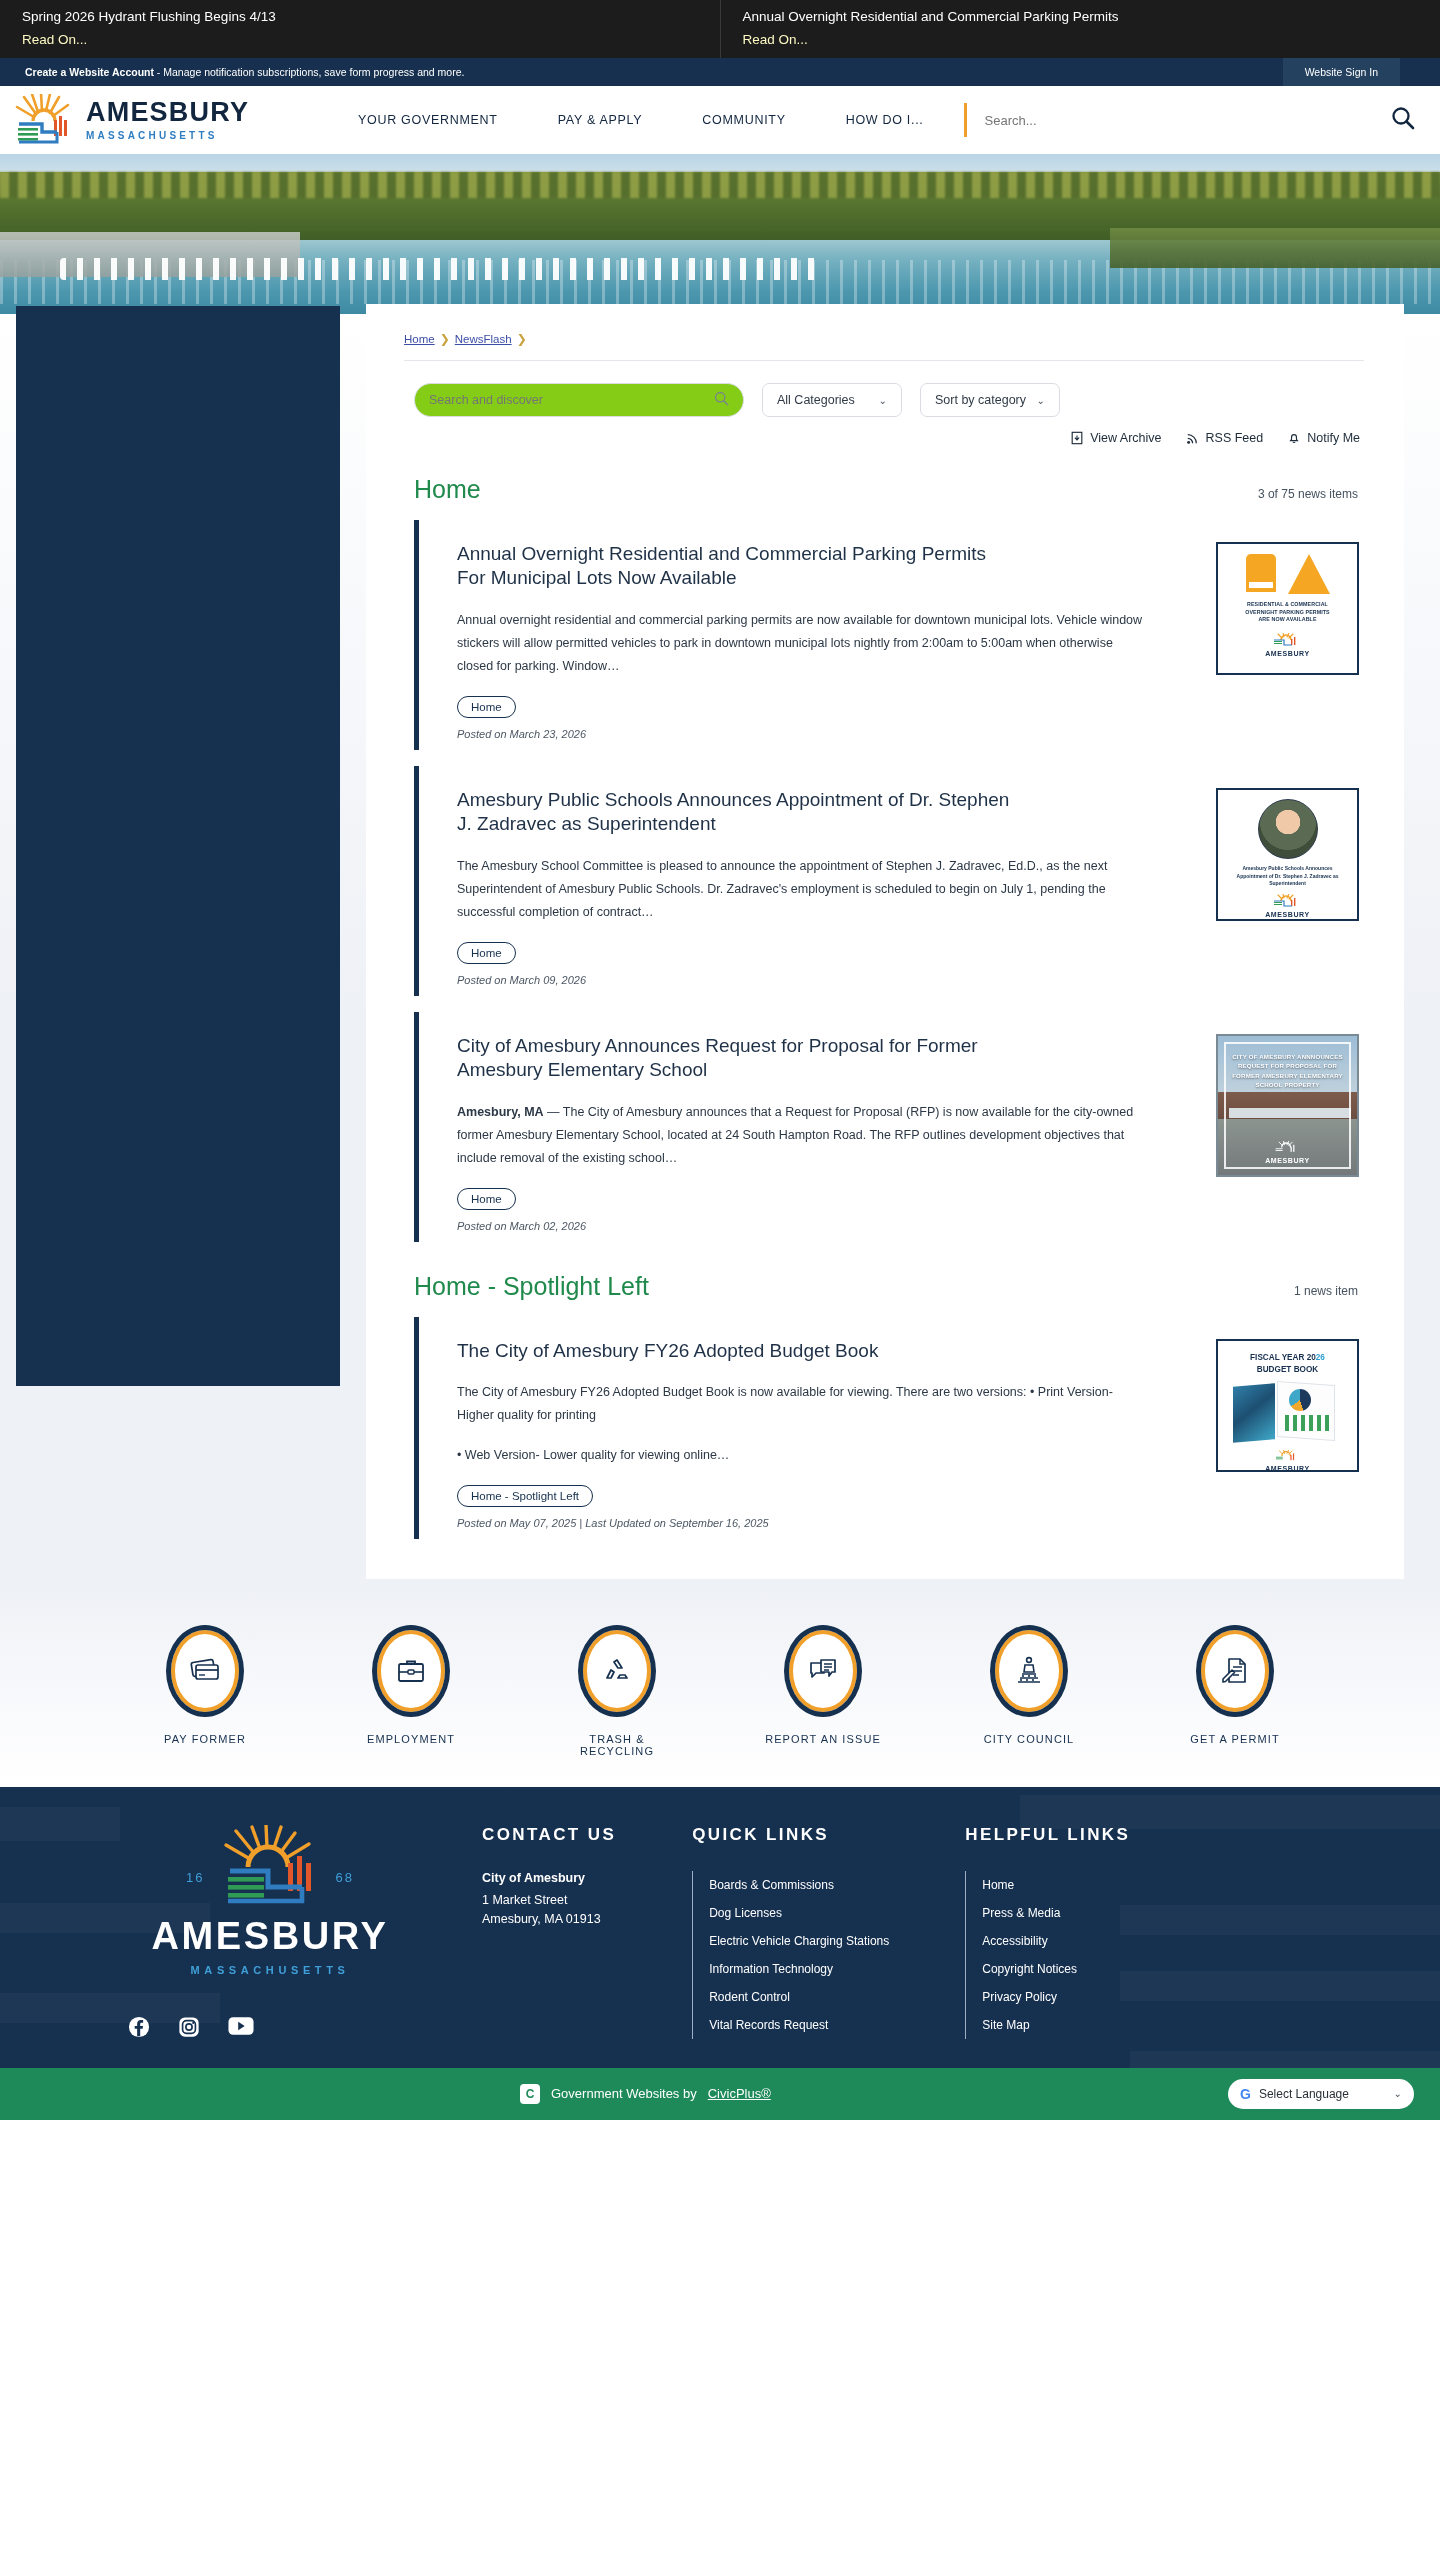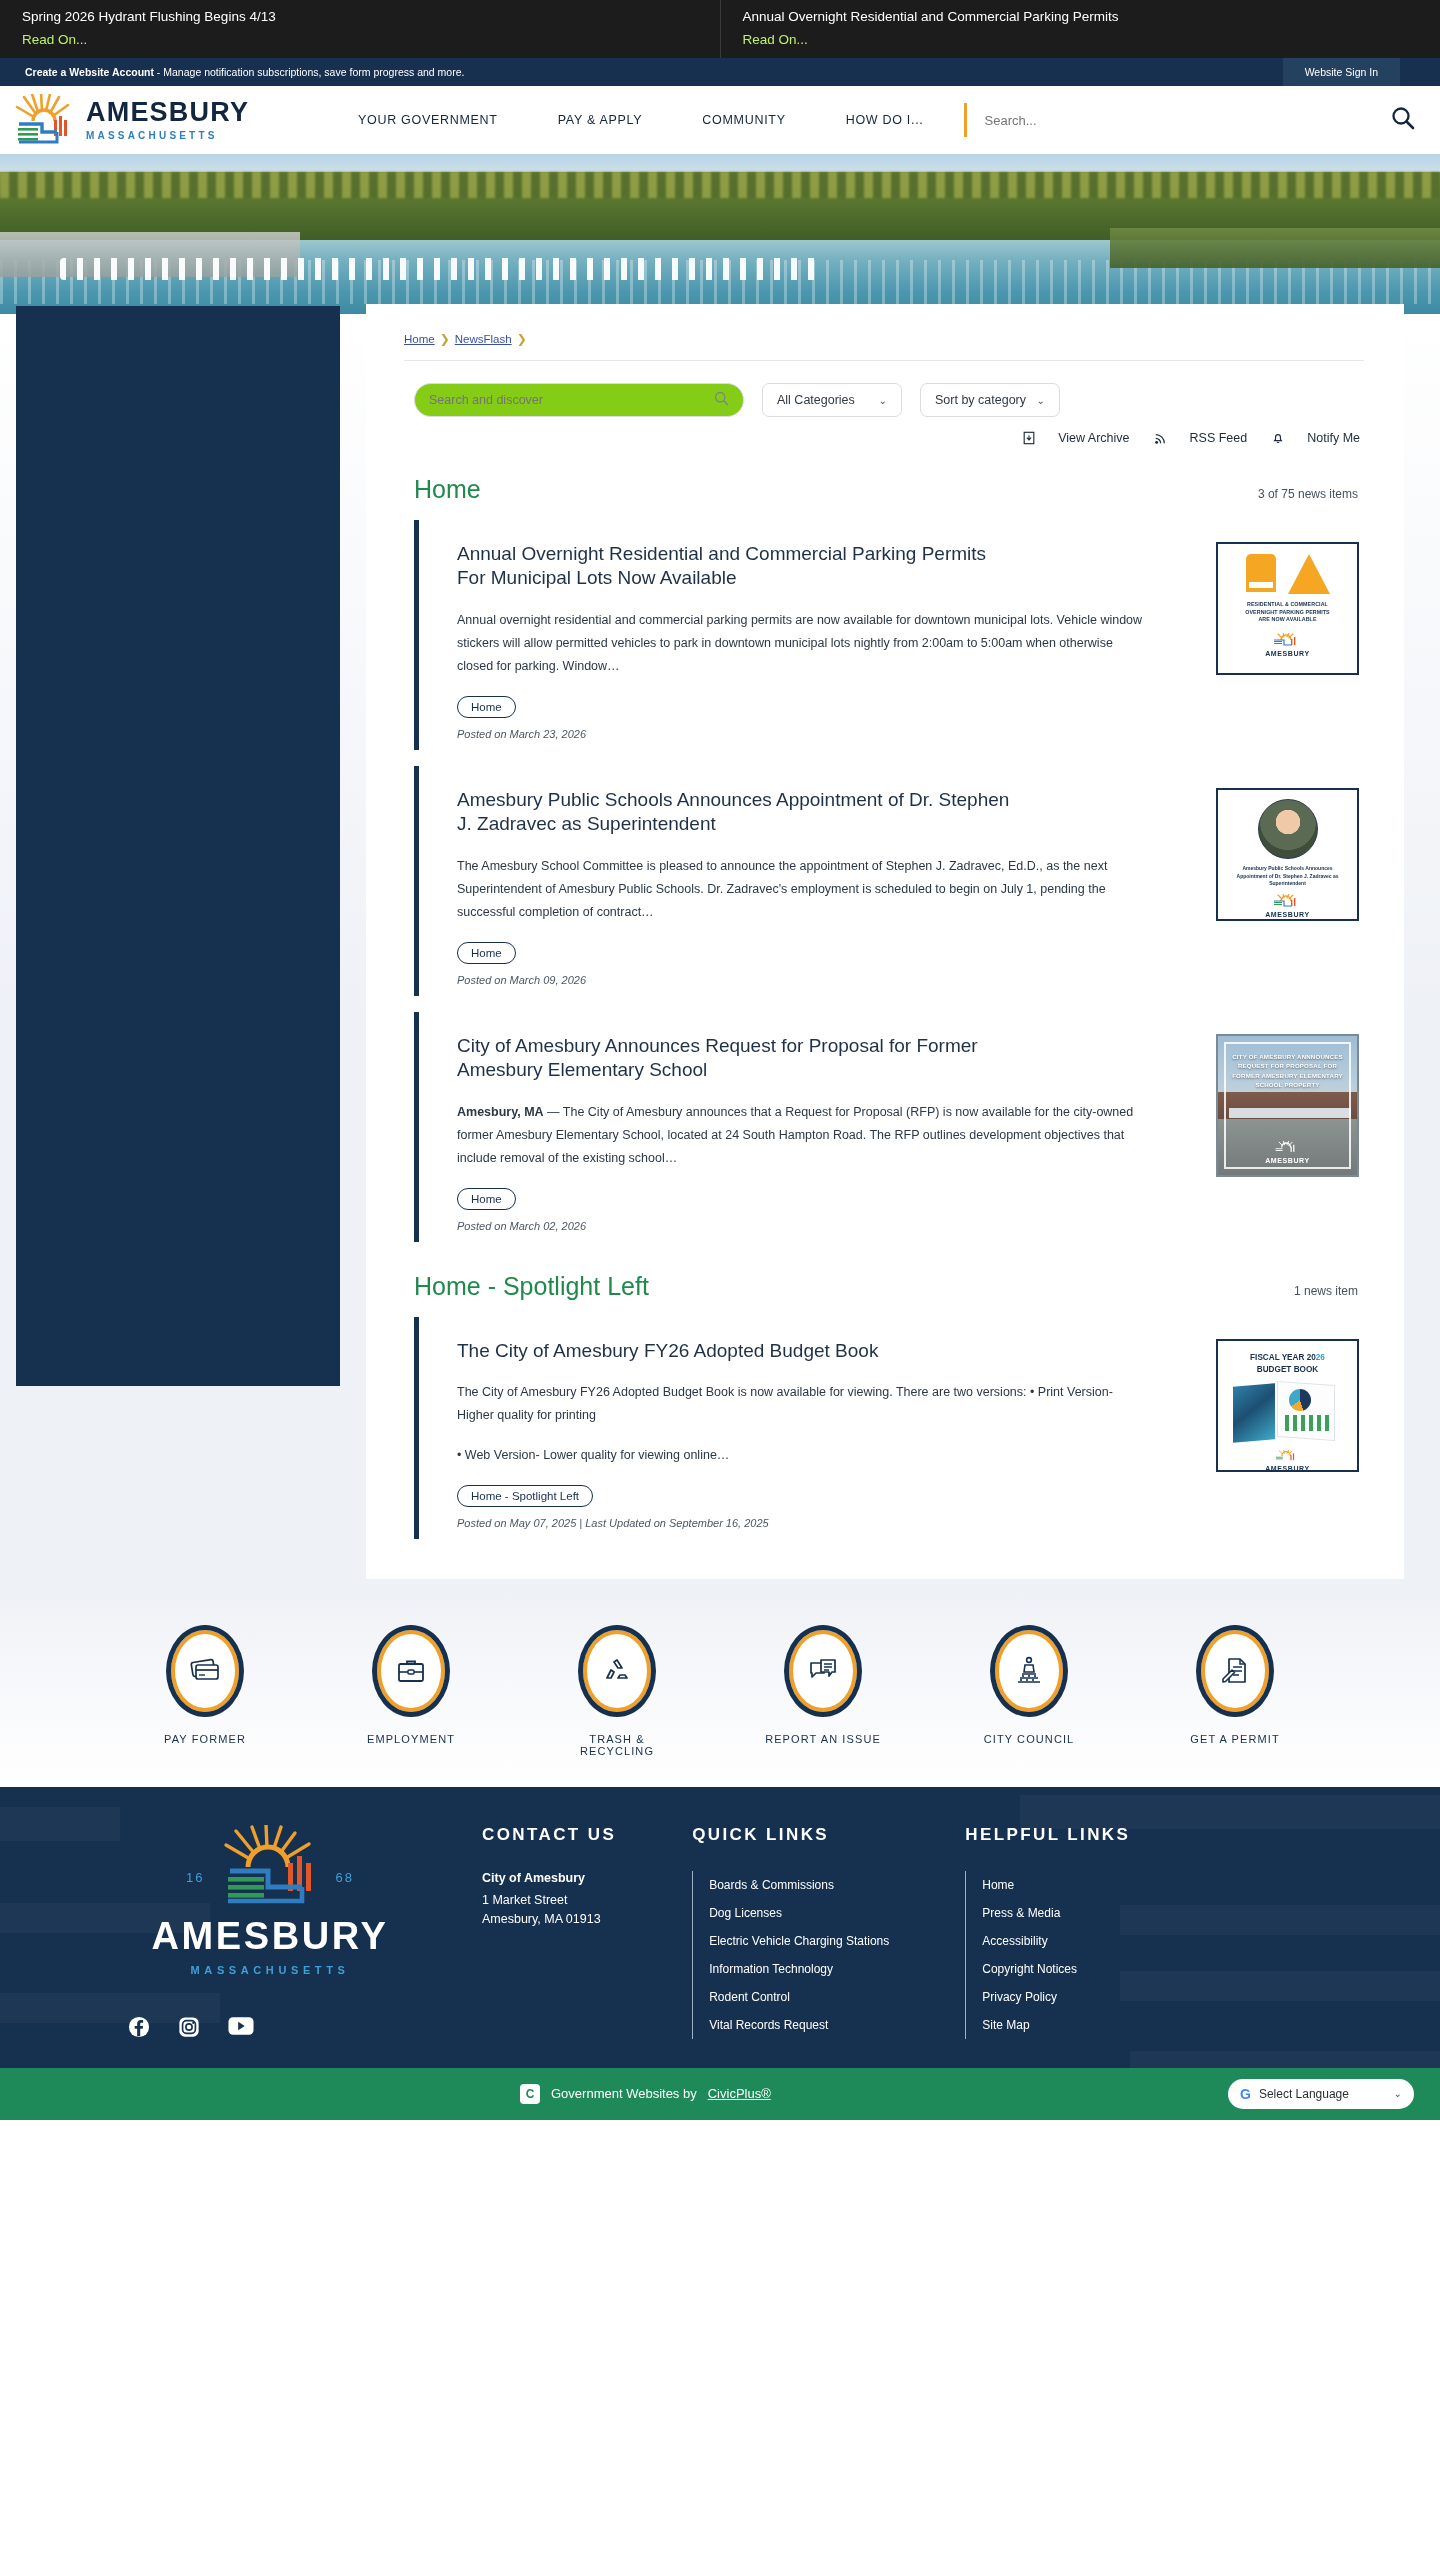--- a/index.html
+++ b/index.html
@@ -40,21 +40,21 @@
   }
   .update-item {
     flex: 1;
     padding: 7px 22px 0 22px;
     border-right: 1px solid #3a3a3a;
     font-size: 13.5px;
     line-height: 1.5;
   }
   .update-item:last-child { border-right: none; }
   .update-title { color: #ffffff; }
-  .update-read { color: #bef264; display: block; margin-top: 3px; }
+  .update-read { color: #fef9c3; display: block; margin-top: 3px; }
 
   
   .account-bar {
     background: #17304f;
     height: 28px;
     display: flex;
     align-items: stretch;
     justify-content: space-between;
     color: #ffffff;
     font-size: 10.5px;
@@ -188,21 +188,21 @@
     padding: 0 14px; font-size: 12.5px; color: #2f3a46;
   }
   .sel-cat { width: 140px; }
   .sel-sort { width: 140px; }
   .caret { font-size: 10px; color: #4a5561; }
 
   .tool-row {
     display: flex; justify-content: flex-end; gap: 24px;
     padding: 14px 4px 0 0; font-size: 12.5px; color: #1d2b3a;
   }
-  .tool { display: flex; align-items: center; gap: 22px; }
+  .tool { display: flex; align-items: center; gap: 6px; }
 
   
   .section-head {
     display: flex; align-items: baseline; justify-content: space-between;
     padding: 30px 6px 0 22px;
   }
   .section-title { font-size: 25px; color: #1f8a4c; font-weight: normal; }
   .section-count { font-size: 12px; color: #45525f; }
 
   

